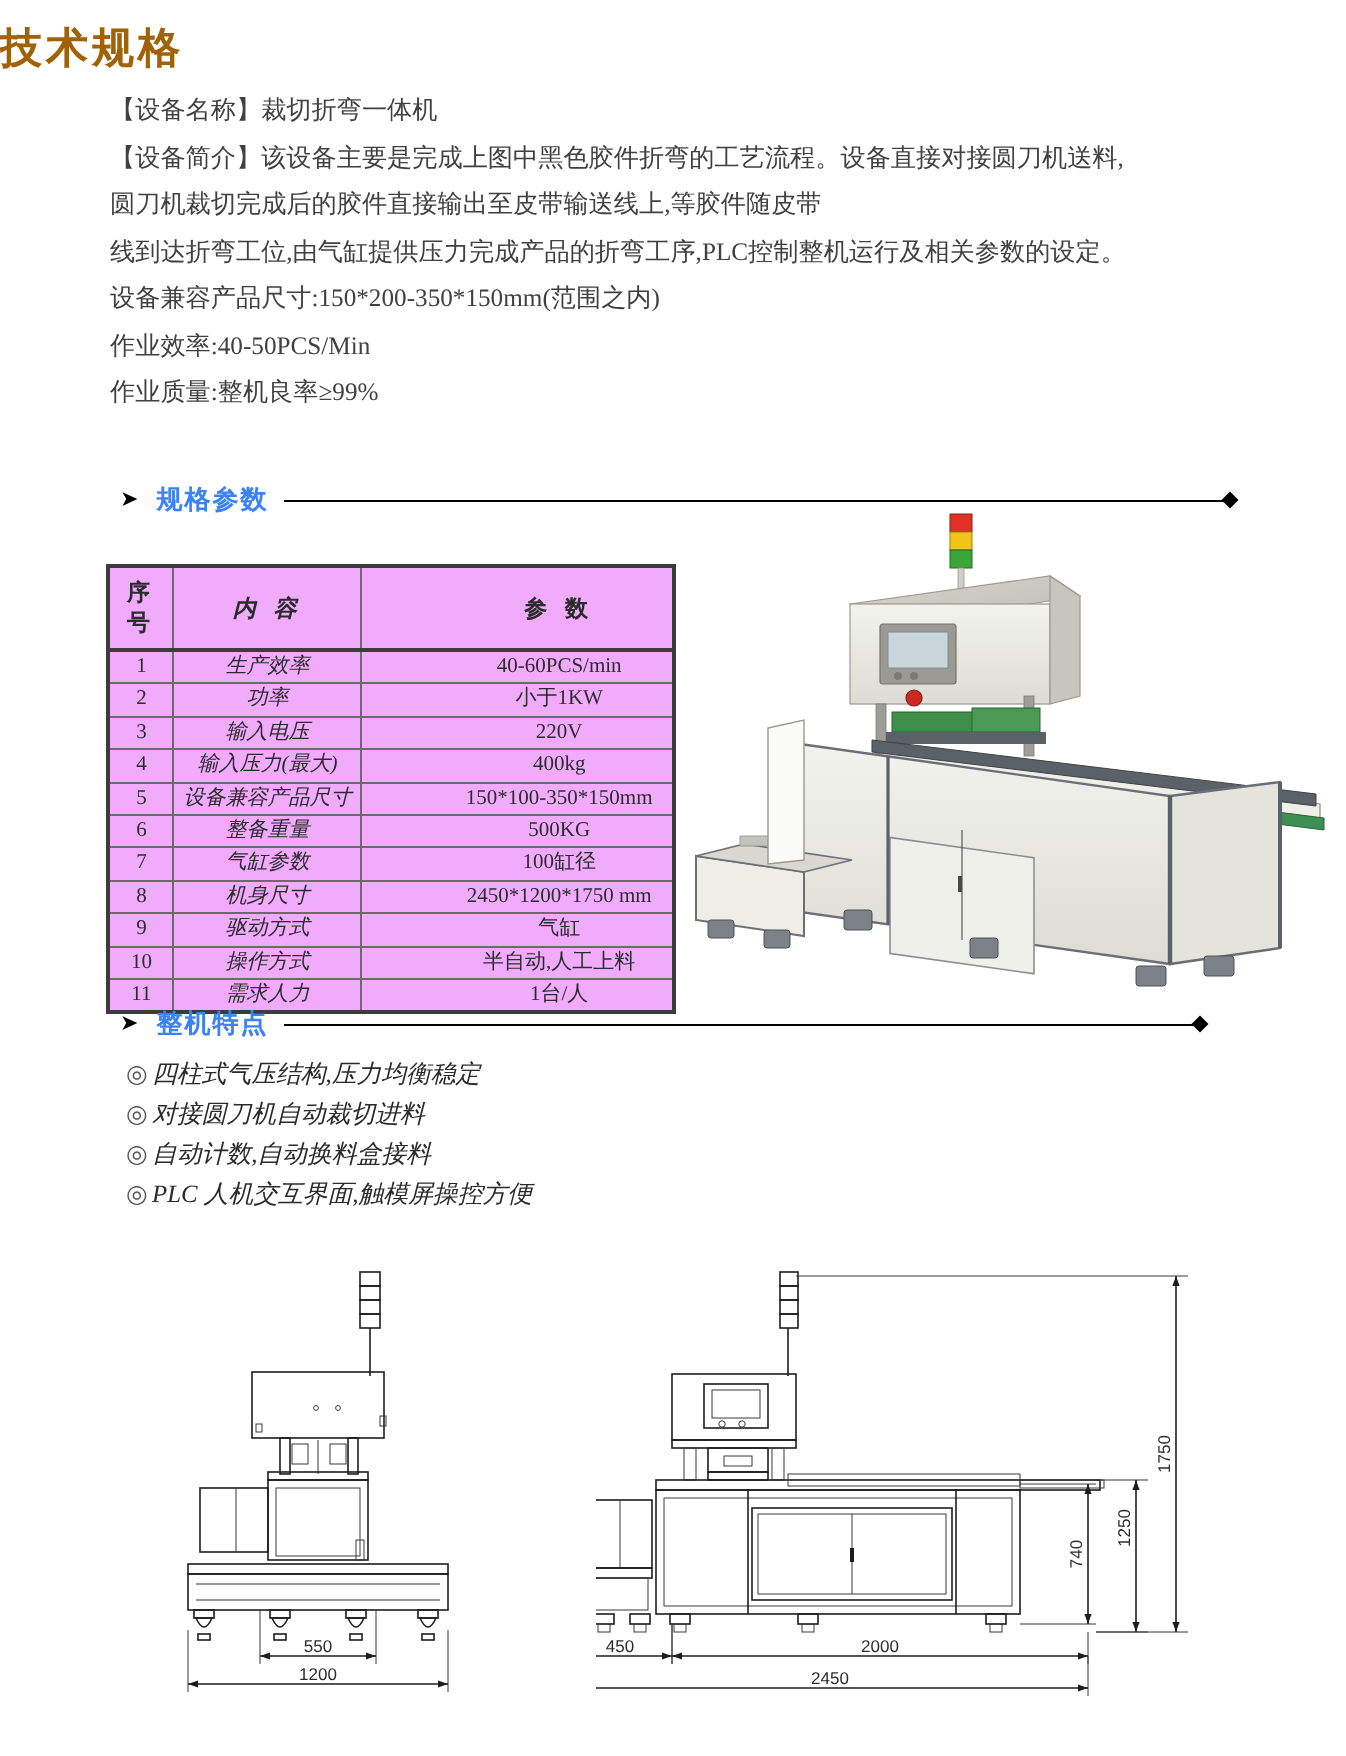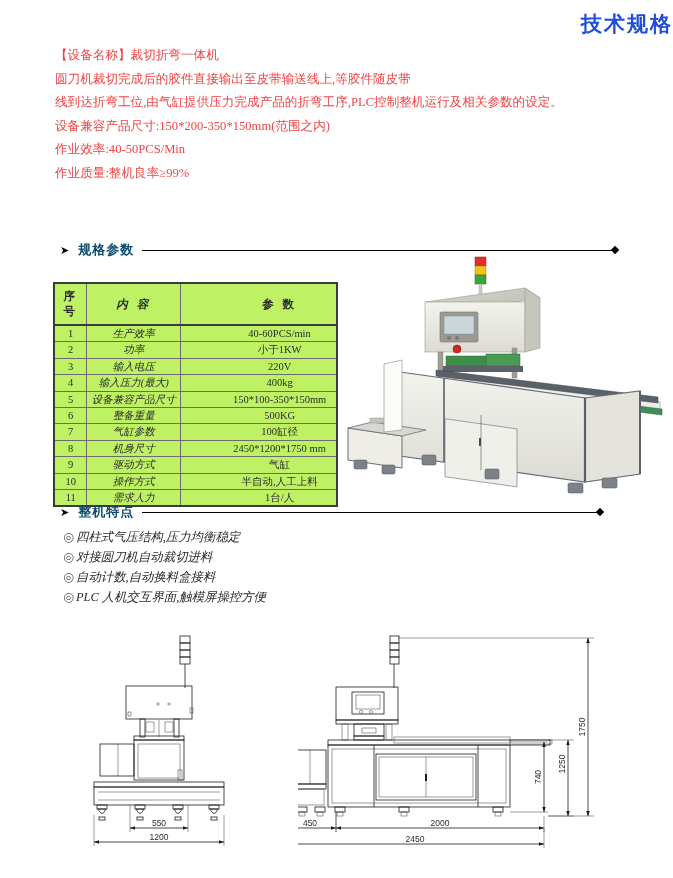--- a/index.html
+++ b/index.html
@@ -20,59 +20,59 @@
     inset: 0;
     padding: 0;
   }
 
   
   .doc-title {
     position: absolute;
     top: 10px;
     left: 0;
     width: 673px;
-    text-align: right;
+    text-align: left;
     font-size: 21px;
     font-weight: bold;
     letter-spacing: 2px;
-    color: #1d4ed8;
+    color: #a16207;
   }
 
   
   .intro {
     position: absolute;
     top: 44px;
     left: 55px;
     width: 605px;
   }
   .intro-line {
     font-size: 12.6px;
     line-height: 23.5px;
-    color: #ef4444;
+    color: #404040;
     white-space: nowrap;
   }
 
   
   .section-head {
     position: absolute;
     display: flex;
     align-items: center;
     height: 18px;
   }
   .section-head .arrow {
     font-size: 11px;
     color: #000;
     margin-right: 9px;
     line-height: 1;
   }
   .section-head .sh-text {
     font-size: 13px;
     font-weight: bold;
     letter-spacing: 1px;
-    color: #0c4a6e;
+    color: #3b82f6;
     white-space: nowrap;
   }
   .section-head .rule {
     height: 1px;
     background: #000;
     margin-left: 8px;
     position: relative;
   }
   .section-head .rule::after {
     content: "";
@@ -86,21 +86,21 @@
   }
 
   
   .spec-table {
     position: absolute;
     top: 282px;
     left: 53px;
     width: 285px;
     border-collapse: collapse;
     border: 2px solid #3b3b3b;
-    background: #bef264;
+    background: #f0abfc;
   }
   .spec-table td, .spec-table th {
     border: 1px solid #6b6b6b;
     text-align: center;
     vertical-align: middle;
     color: #2b2b2b;
   }
   .spec-table thead th {
     font-size: 11.5px;
     font-weight: bold;
@@ -180,20 +180,23 @@
 </head>
 <body>
 
 <div class="page">
 
   <div class="doc-title">技术规格</div>
 
   <div class="intro">
     <div class="intro-line">
       <span>【设备名称】</span><span>裁切折弯一体机</span>
+    </div>
+    <div class="intro-line">
+      <span>【设备简介】</span><span>该设备主要是完成上图中黑色胶件折弯的工艺流程。设备直接对接圆刀机送料,</span>
     </div>
     <div class="intro-line">
       <span>圆刀机裁切完成后的胶件直接输出至皮带输送线上,等胶件随皮带</span>
     </div>
     <div class="intro-line">
       <span>线到达折弯工位,由气缸提供压力完成产品的折弯工序,PLC控制整机运行及相关参数的设定。</span>
     </div>
     <div class="intro-line">
       <span>设备兼容产品尺寸:150*200-350*150mm(范围之内)</span>
     </div>

